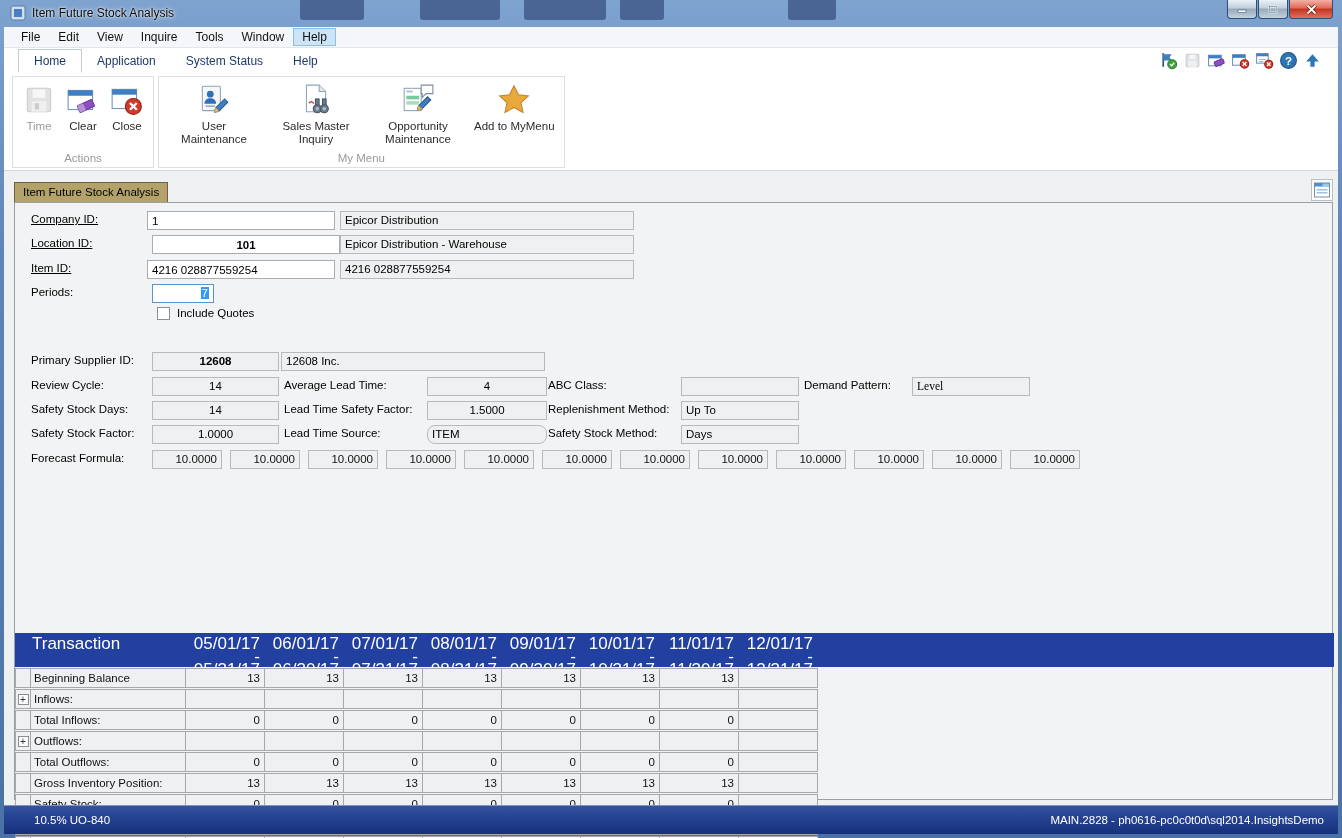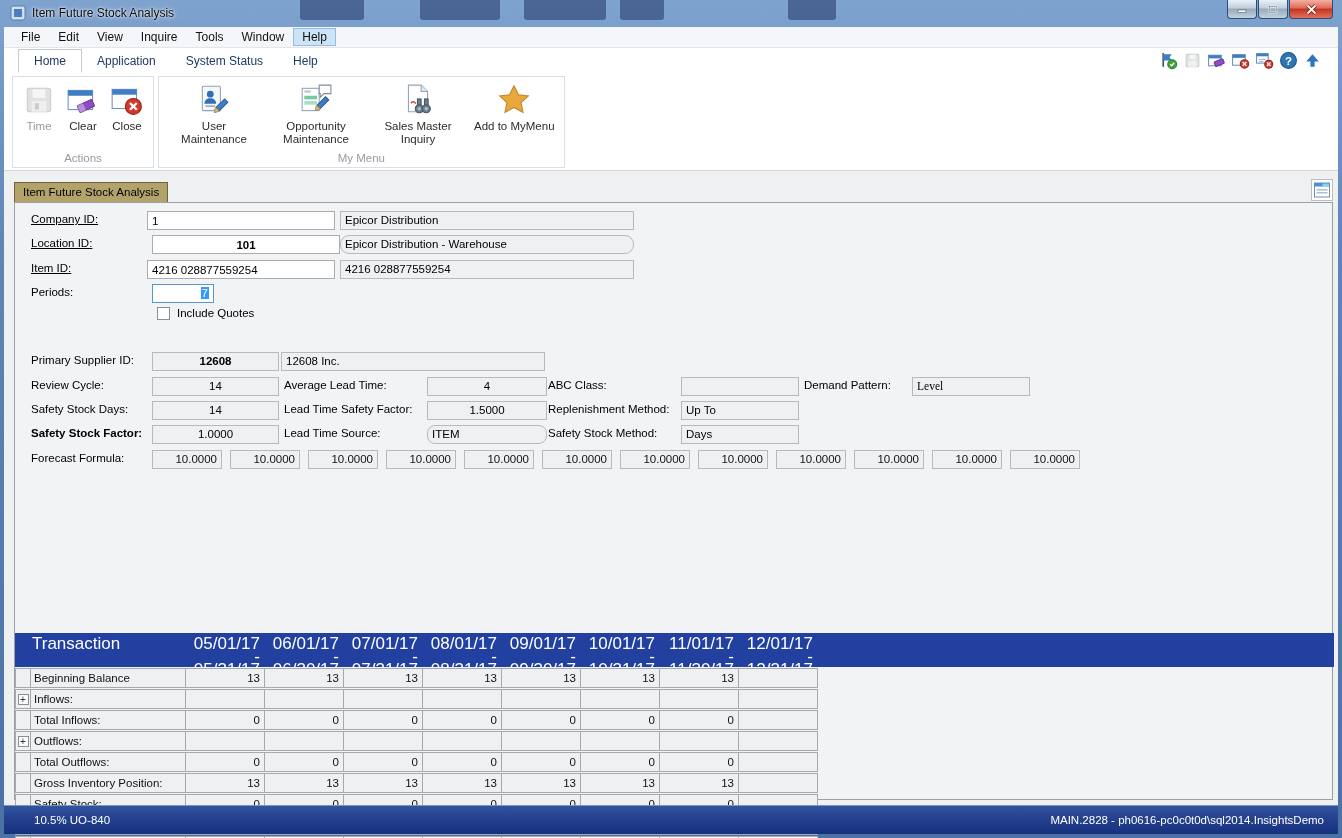--- a/index.html
+++ b/index.html
@@ -263,52 +263,52 @@
                   <rect x="8" y="21" width="9" height="1.6" fill="#9fb0c0"></rect>
                   <path d="M17.5 23.5l8.5-8.5 3 3-8.5 8.5-4 1z" fill="#3f7ec2" stroke="#2a5d91"></path>
                   <path d="M17.5 23.5l-1 4 4-1z" fill="#edc87a" stroke="#c9a152"></path>
                 </svg>
               </div>
               <div class="rlabel">User Maintenance</div>
             </div>
             <div class="rbtn">
               <div class="ricon">
                 <svg viewBox="0 0 32 32">
-                  <rect x="3" y="5" width="16" height="21" fill="#fff" stroke="#8fa4b8"></rect>
-                  <rect x="5" y="7" width="6" height="2" fill="#b9c4ce"></rect>
-                  <rect x="5" y="12" width="12" height="3.4" fill="#79c99e"></rect>
-                  <rect x="5" y="17" width="12" height="3.4" fill="#aadec4"></rect>
-                  <path d="M19 2h11v8h-6.5L20 13.5V10h-1z" fill="#fdfdfd" stroke="#7d8da0"></path>
-                  <path d="M16.5 21.5l8.5-8.5 3 3-8.5 8.5-4 1z" fill="#3f7ec2" stroke="#2a5d91"></path>
-                  <path d="M16.5 21.5l-1 4 4-1z" fill="#edc87a" stroke="#c9a152"></path>
-                </svg>
-              </div>
-              <div class="rlabel">Opportunity Maintenance</div>
-            </div>
-            <div class="rbtn">
-              <div class="ricon">
-                <svg viewBox="0 0 32 32">
                   <path d="M7 2h12l6 6v19H7z" fill="#fff" stroke="#8fa4b8"></path>
                   <path d="M19 2v6h6" fill="#e3e9ee" stroke="#8fa4b8"></path>
                   <path d="M9.5 19c1.5-2.5 3.5-1 4.5.3" stroke="#c0392b" stroke-width="1.2" fill="none"></path>
                   <g fill="#6a7b8c" stroke="#475664">
                     <rect x="15.5" y="15" width="3.4" height="7"></rect>
                     <rect x="22.1" y="15" width="3.4" height="7"></rect>
                     <circle cx="17.2" cy="24.2" r="3.8"></circle>
                     <circle cx="23.8" cy="24.2" r="3.8"></circle>
                   </g>
                   <circle cx="17.2" cy="24.2" r="1.6" fill="#aebecb"></circle>
                   <circle cx="23.8" cy="24.2" r="1.6" fill="#aebecb"></circle>
                 </svg>
               </div>
               <div class="rlabel">Sales Master Inquiry</div>
             </div>
             <div class="rbtn">
               <div class="ricon">
                 <svg viewBox="0 0 32 32">
+                  <rect x="3" y="5" width="16" height="21" fill="#fff" stroke="#8fa4b8"></rect>
+                  <rect x="5" y="7" width="6" height="2" fill="#b9c4ce"></rect>
+                  <rect x="5" y="12" width="12" height="3.4" fill="#79c99e"></rect>
+                  <rect x="5" y="17" width="12" height="3.4" fill="#aadec4"></rect>
+                  <path d="M19 2h11v8h-6.5L20 13.5V10h-1z" fill="#fdfdfd" stroke="#7d8da0"></path>
+                  <path d="M16.5 21.5l8.5-8.5 3 3-8.5 8.5-4 1z" fill="#3f7ec2" stroke="#2a5d91"></path>
+                  <path d="M16.5 21.5l-1 4 4-1z" fill="#edc87a" stroke="#c9a152"></path>
+                </svg>
+              </div>
+              <div class="rlabel">Opportunity Maintenance</div>
+            </div>
+            <div class="rbtn">
+              <div class="ricon">
+                <svg viewBox="0 0 32 32">
                   <path d="M16 2.5l4.2 8.6 9.3 1.1-6.9 6.3 1.9 9.2L16 23l-8.5 4.7 1.9-9.2-6.9-6.3 9.3-1.1z" fill="#e9a83c" stroke="#c2832b"></path>
                 </svg>
               </div>
               <div class="rlabel">Add to MyMenu</div>
             </div>
           </div>
           <div class="rgroup-label">My Menu</div>
         </div>
       </div>
 
@@ -325,21 +325,21 @@
       </div>
 
       <div class="panel">
 
         <div class="flabel link" style="left:16px; top:10px;">Company ID:</div>
         <input class="tbox" style="left: 132px; top: 8px; width: 188px;" value="1">
         <div class="tbox ro" style="left:325px; top:8px; width:294px;">Epicor Distribution</div>
 
         <div class="flabel link" style="left:16px; top:34px;">Location ID:</div>
         <input class="tbox right bold" style="left: 137px; top: 32px; width: 188px;" value="101">
-        <div class="tbox ro" style="left:325px; top:32px; width:294px;border-radius:9px;">Epicor Distribution - Warehouse</div>
+        <div class="tbox ro" style="left:325px; top:32px; width:294px;">Epicor Distribution - Warehouse</div>
 
         <div class="flabel link" style="left:16px; top:59px;">Item ID:</div>
         <input class="tbox" style="left: 132px; top: 57px; width: 188px;" value="4216 028877559254">
         <div class="tbox ro" style="left:325px; top:57px; width:294px;">4216 028877559254</div>
 
         <div class="flabel" style="left:16px; top:83px;">Periods:</div>
         <div class="tbox focus periods-box" style="left:137px; top:81px; width:62px;"><span class="sel-val">7</span></div>
 
         <div class="checkbox" style="left:142px; top:104px;"></div>
         <div class="flabel" style="left:162px; top:104px;">Include Quotes</div>
@@ -357,21 +357,21 @@
         <div class="flabel" style="left:789px; top:176px;">Demand Pattern:</div>
         <div class="tbox ro" style="left:897px; top:174px; width:118px;font-family:Liberation Serif, serif;">Level</div>
 
         <div class="flabel" style="left:16px; top:200px;">Safety Stock Days:</div>
         <div class="tbox ro right" style="left:137px; top:198px; width:127px;">14</div>
         <div class="flabel" style="left:269px; top:200px;">Lead Time Safety Factor:</div>
         <div class="tbox ro right" style="left:412px; top:198px; width:120px;">1.5000</div>
         <div class="flabel" style="left:533px; top:200px;">Replenishment Method:</div>
         <div class="tbox ro" style="left:666px; top:198px; width:118px;">Up To</div>
 
-        <div class="flabel" style="left:16px; top:224px;font-weight:bold;">Safety Stock Factor:</div>
+        <div class="flabel" style="left:16px; top:224px;">Safety Stock Factor:</div>
         <div class="tbox ro right" style="left:137px; top:222px; width:127px;">1.0000</div>
         <div class="flabel" style="left:269px; top:224px;">Lead Time Source:</div>
         <div class="tbox ro" style="left:412px; top:222px; width:120px;border-radius:8px;">ITEM</div>
         <div class="flabel" style="left:533px; top:224px;">Safety Stock Method:</div>
         <div class="tbox ro" style="left:666px; top:222px; width:118px;">Days</div>
 
         <div class="flabel" style="left:16px; top:249px;">Forecast Formula:</div>
         <div class="forecast-row" style="left:137px; top:247px;" id="forecastRow">
             <div class="fc-box">10.0000</div>
             <div class="fc-box">10.0000</div>

